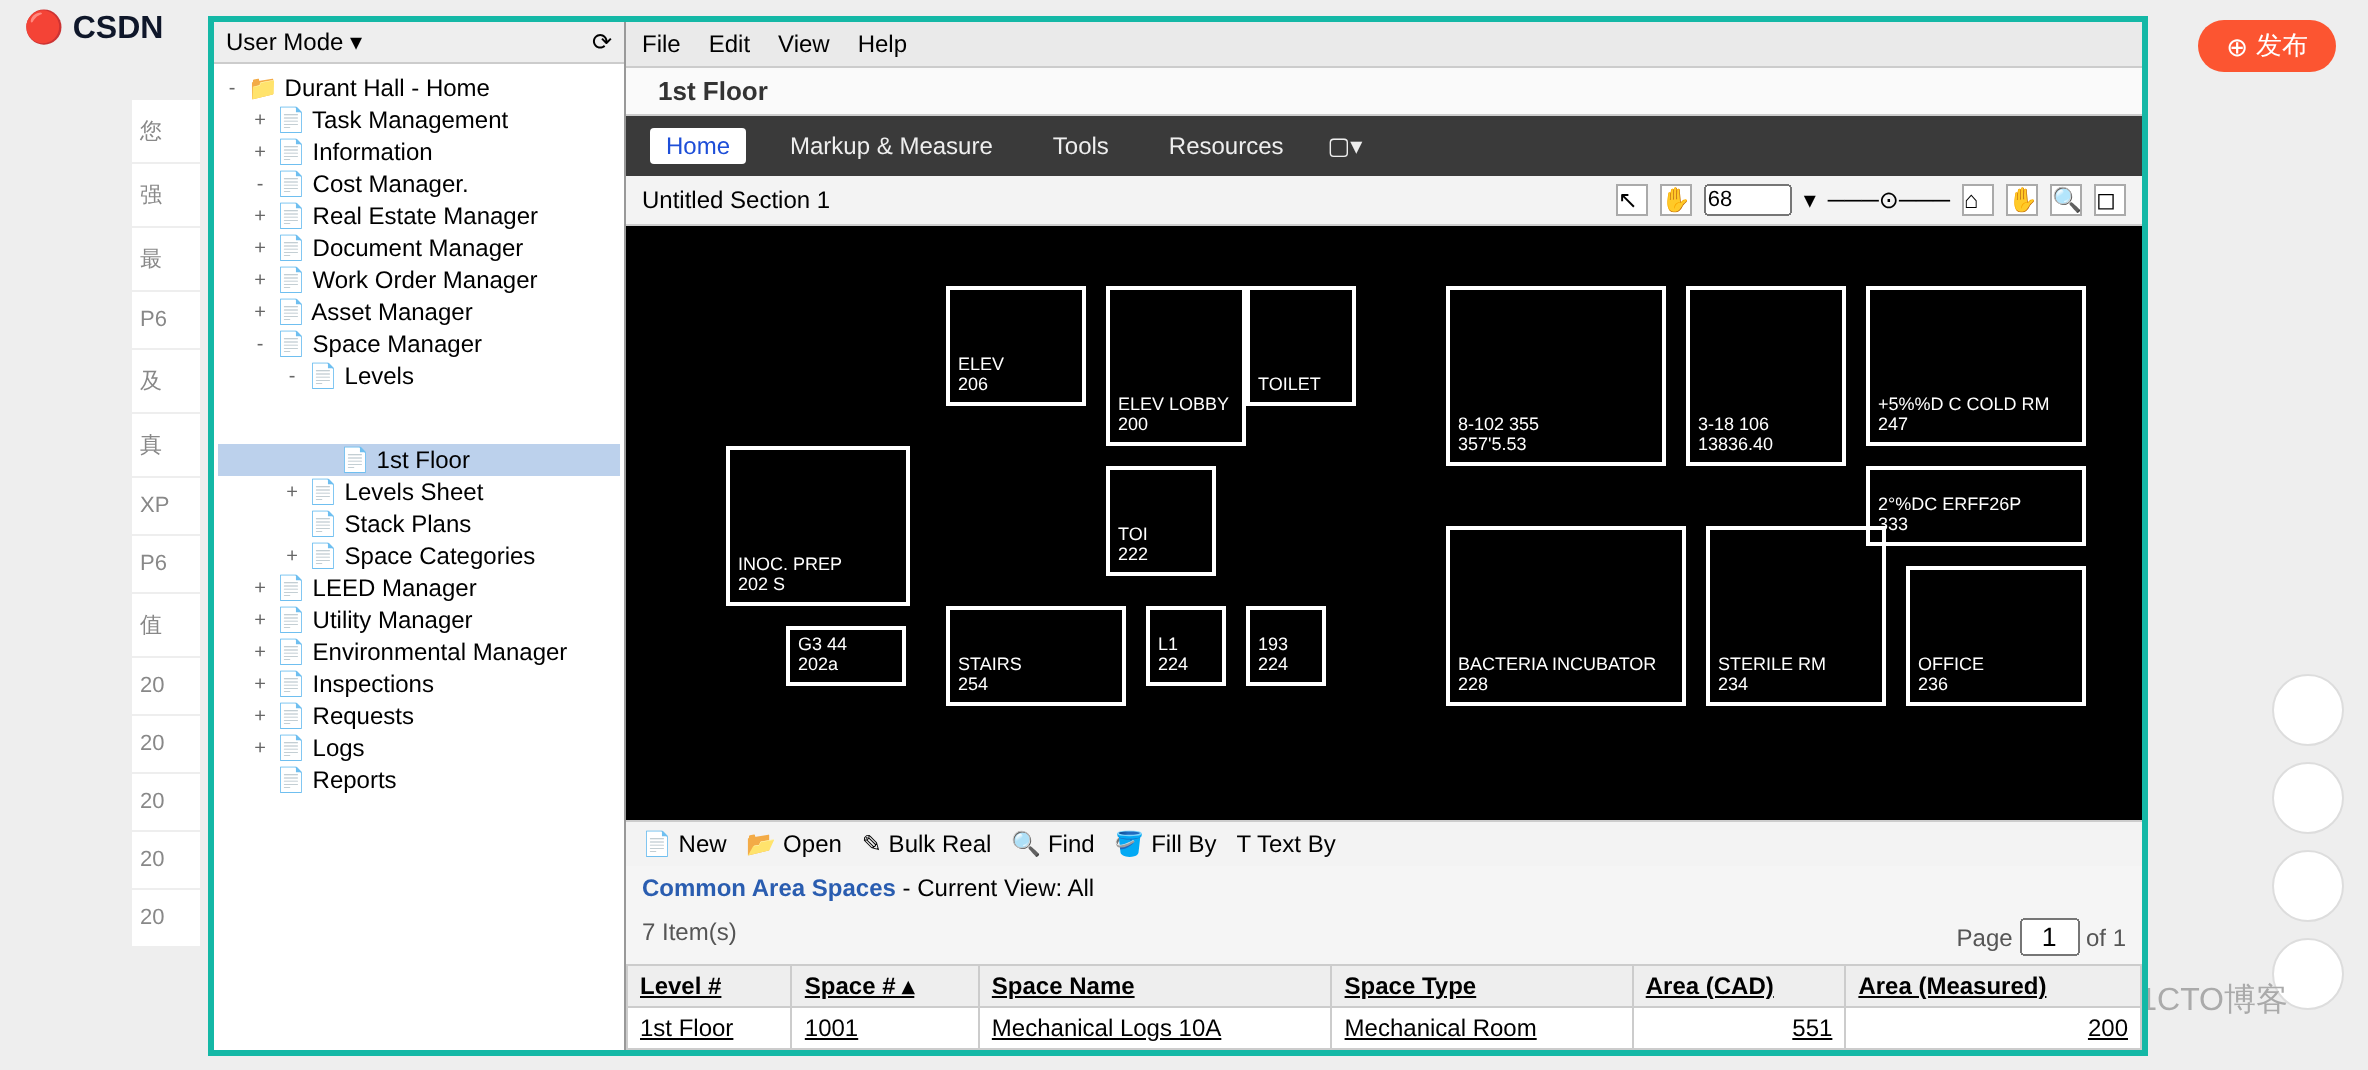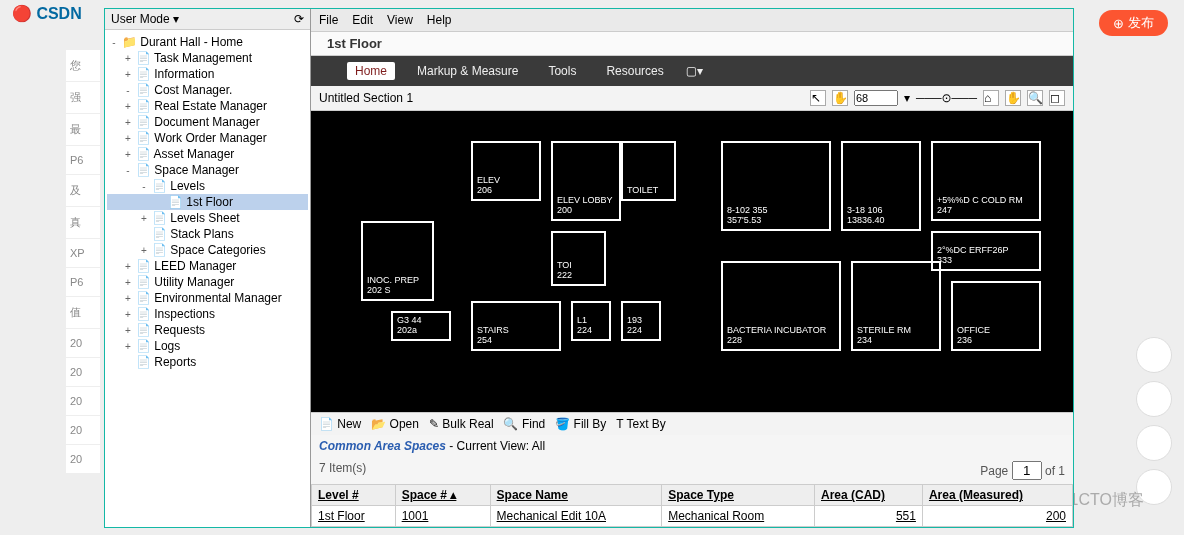--- a/index.html
+++ b/index.html
@@ -1,52 +1,52 @@
 <!DOCTYPE html>
 <html><head>
 <meta charset="utf-8">
 <style>
 * { margin:0; padding:0; box-sizing:border-box; font-family:Arial,sans-serif; }
 body { background:#e8e8e8; width:1184px; height:535px; overflow:hidden; position:relative; }
 .page-bg { position:absolute; inset:0; background:#eee; }
 .csdn-logo { position:absolute; top:4px; left:12px; color:#e06448; font-weight:bold; font-size:16px; }
-.csdn-logo span { color:#0369a1; }
+.csdn-logo span { color:#0f172a; }
 .publish-btn { position:absolute; top:10px; right:16px; background:#fc5531; color:#fff; border-radius:16px; padding:4px 14px; font-size:13px; display:flex; align-items:center; gap:4px; }
 .side-circles { position:absolute; right:12px; bottom:30px; display:flex; flex-direction:column; gap:8px; }
 .side-circles div { width:36px; height:36px; border-radius:50%; background:#fff; border:1px solid #ddd; }
 .left-stub { position:absolute; top:50px; left:66px; width:34px; background:#fff; font-size:11px; color:#888; }
 .left-stub div { padding:8px 4px; border-bottom:1px solid #eee; }
 .watermark { position:absolute; right:40px; bottom:24px; font-size:16px; color:#aaa; }
 
-.app { position:absolute; top:8px; left:104px; width:970px; height:520px; background:#f5f5f5; border:1px solid #14b8a6; display:flex; }
+.app { position:absolute; top:8px; left:104px; width:970px; height:520px; background:#f5f5f5; border:3px solid #14b8a6; display:flex; }
 .tree-panel { width:206px; background:#fff; border-right:1px solid #999; display:flex; flex-direction:column; }
 .tree-top { display:flex; align-items:center; justify-content:space-between; padding:3px 6px; border-bottom:1px solid #ccc; font-size:12px; background:#eee; }
 .tree { flex:1; overflow:auto; font-size:12px; padding:4px 2px; }
 .tree-row { display:flex; align-items:center; gap:3px; padding:1px 0; white-space:nowrap; cursor:pointer; }
 .tree-row .exp { width:10px; text-align:center; color:#666; font-size:10px; }
 .tree-row.sel { background:#bcd1ec; }
-.d1 { padding-left:2px; } .d2 { padding-left:16px; } .d3 { padding-left:32px; } .d4 { padding-left:48px; }
+.d1 { padding-left:2px; } .d2 { padding-left:16px; } .d3 { padding-left:32px; } .d4 { padding-left:48px;margin-top:26px; }
 
 .main { flex:1; display:flex; flex-direction:column; }
 .menubar { display:flex; gap:14px; padding:4px 8px; font-size:12px; background:#eaeaea; border-bottom:1px solid #ccc; }
 .title-row { padding:4px 16px; font-size:13px; font-weight:bold; color:#333; border-bottom:1px solid #ccc; background:#fafafa; }
 .ribbon { display:flex; align-items:center; gap:14px; background:#3a3a3a; color:#eee; font-size:12px; padding:6px 12px; }
 .ribbon .tab { padding:2px 8px; }
-.ribbon .tab.sel { background:#fff; color:#7f1d1d; border-radius:2px;margin-left:24px; }
+.ribbon .tab.sel { background:#fff; color:#1d4ed8; border-radius:2px; }
 .tools-row { display:flex; align-items:center; gap:6px; padding:4px 8px; font-size:12px; background:#f3f3f3; border-bottom:1px solid #ccc; }
 .tools-row input { width:44px; font-size:11px; }
 .tools-row .spacer { flex:1; }
 .tools-row .ic { width:16px; height:16px; border:1px solid #aaa; background:#fff; }
 .canvas { flex:1; min-height:260px; background:#000; position:relative; overflow:hidden; font-size:10px; color:#fff; }
 .room { position:absolute; border:2px solid #fff; }
 .room .lbl { position:absolute; bottom:4px; left:4px; font-size:9px; }
 .action-bar { display:flex; gap:10px; padding:4px 8px; font-size:12px; background:#f3f3f3; border-top:1px solid #ccc; }
 .action-bar span { display:flex; align-items:center; gap:2px; }
 .view-line { padding:4px 8px; font-size:12px; }
-.view-line .hl { color:#2a5db0; font-weight:bold;font-style:italic; }
+.view-line .hl { color:#2a5db0; font-weight:bold; }
 .pager { display:flex; justify-content:space-between; padding:4px 8px; font-size:12px; color:#555; }
 .pager input { width:30px; text-align:center; }
 .grid { font-size:12px; border-collapse:collapse; width:100%; }
 .grid th, .grid td { border:1px solid #ccc; padding:3px 6px; text-align:left; background:#fff;text-decoration:underline; }
 .grid th { background:#eee; }
 .grid td.num { text-align:right; }
 </style>
 </head>
 <body>
 
@@ -130,21 +130,21 @@
       <span class="ic">✋</span>
       <input value="68" style="">
       <span>▾</span>
       <span>───⊙───</span>
       <span class="ic">⌂</span>
       <span class="ic">✋</span>
       <span class="ic">🔍</span>
       <span class="ic">◻</span>
     </div>
     <div class="canvas" id="canvas">
-        <div class="room" style="left:50px;top:110px;width:73px;height:80px">
+        <div class="room" style="left:50px;top:110px;width:92px;height:80px">
           <div class="lbl">INOC. PREP<br>202 S</div>
         </div>
         <div class="room" style="left:160px;top:30px;width:70px;height:60px">
           <div class="lbl">ELEV<br>206</div>
         </div>
         <div class="room" style="left:240px;top:30px;width:70px;height:80px">
           <div class="lbl">ELEV LOBBY<br>200</div>
         </div>
         <div class="room" style="left:240px;top:120px;width:55px;height:55px">
           <div class="lbl">TOI<br>222</div>
@@ -207,21 +207,21 @@
             <th>Level #</th>
             <th>Space # ▴</th>
             <th>Space Name</th>
             <th>Space Type</th>
             <th>Area (CAD)</th>
             <th>Area (Measured)</th>
           </tr>
           <tr>
             <td>1st Floor</td>
             <td>1001</td>
-            <td>Mechanical Edit 10A</td>
+            <td>Mechanical Logs 10A</td>
             <td>Mechanical Room</td>
             <td class="num">551</td>
             <td class="num">200</td>
           </tr>
         </tbody>
       </table>
   </div>
 </div>
 
 </body></html>

